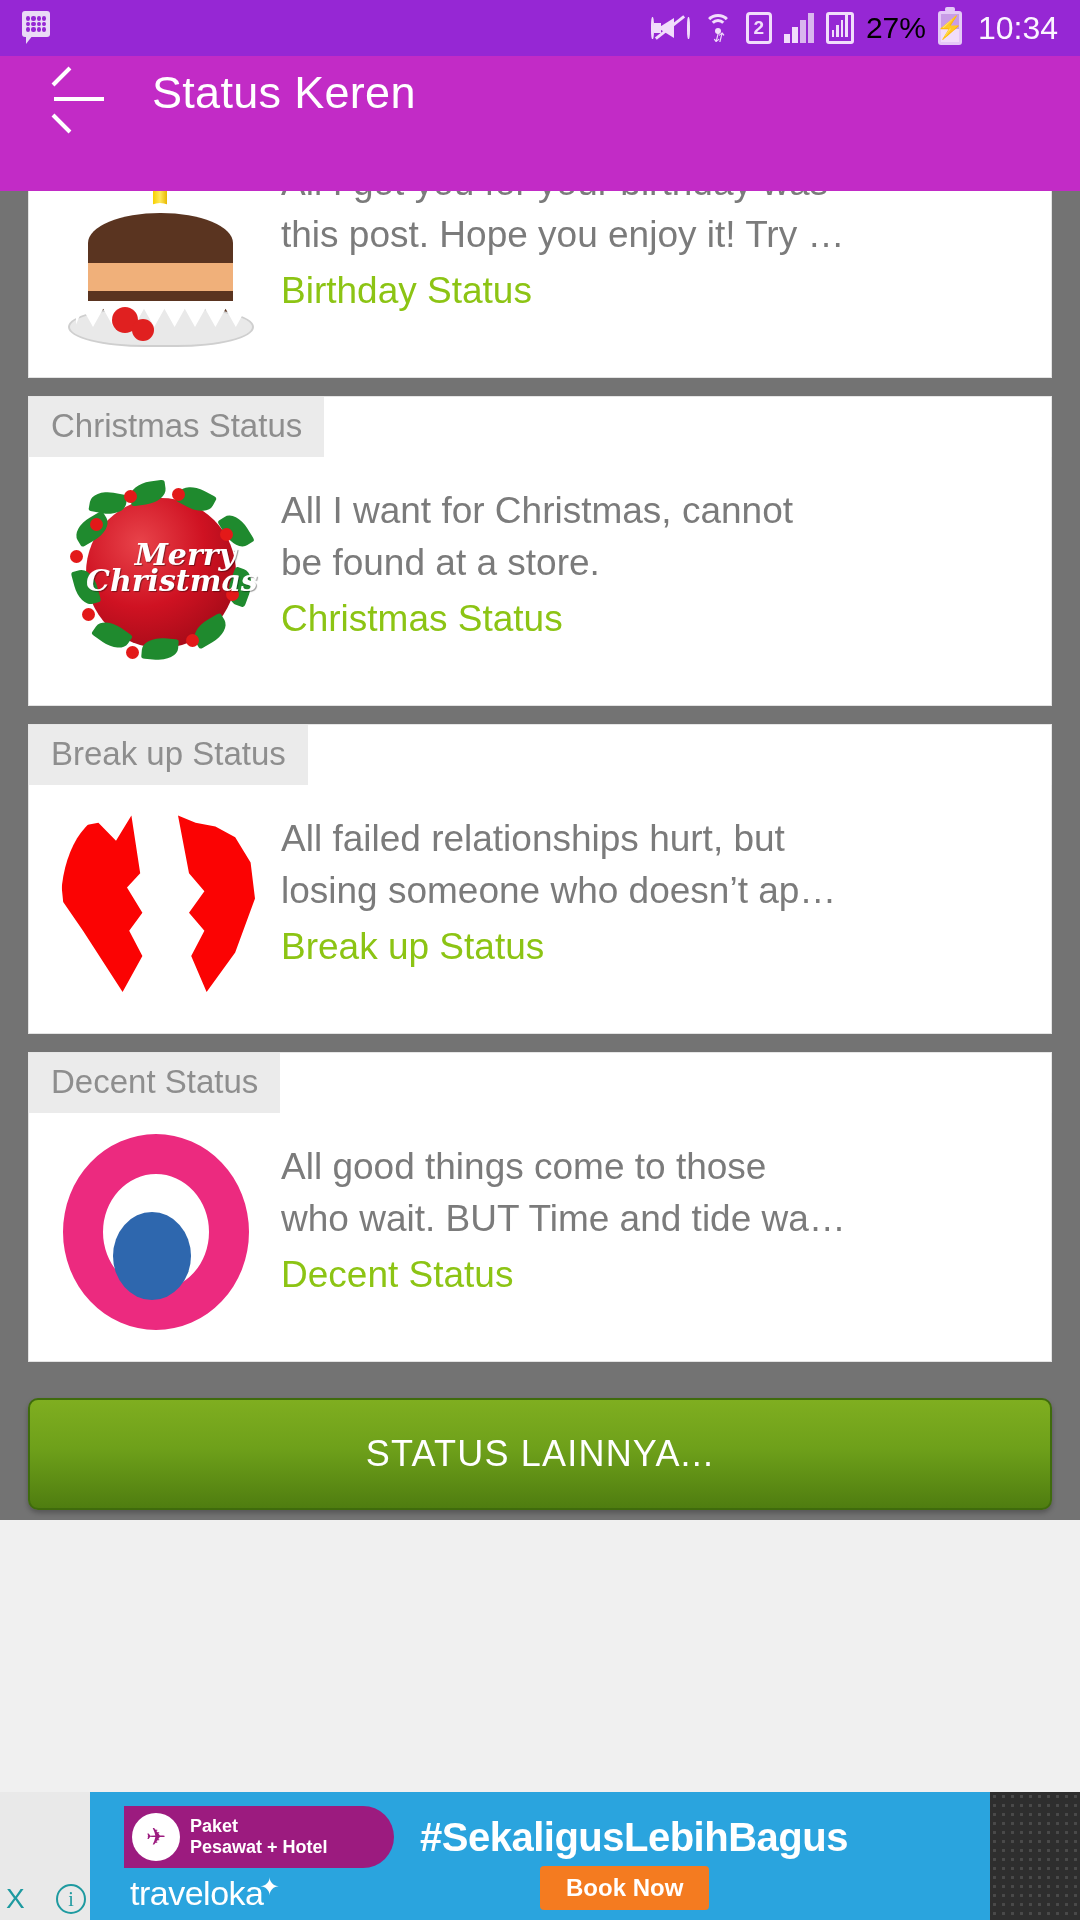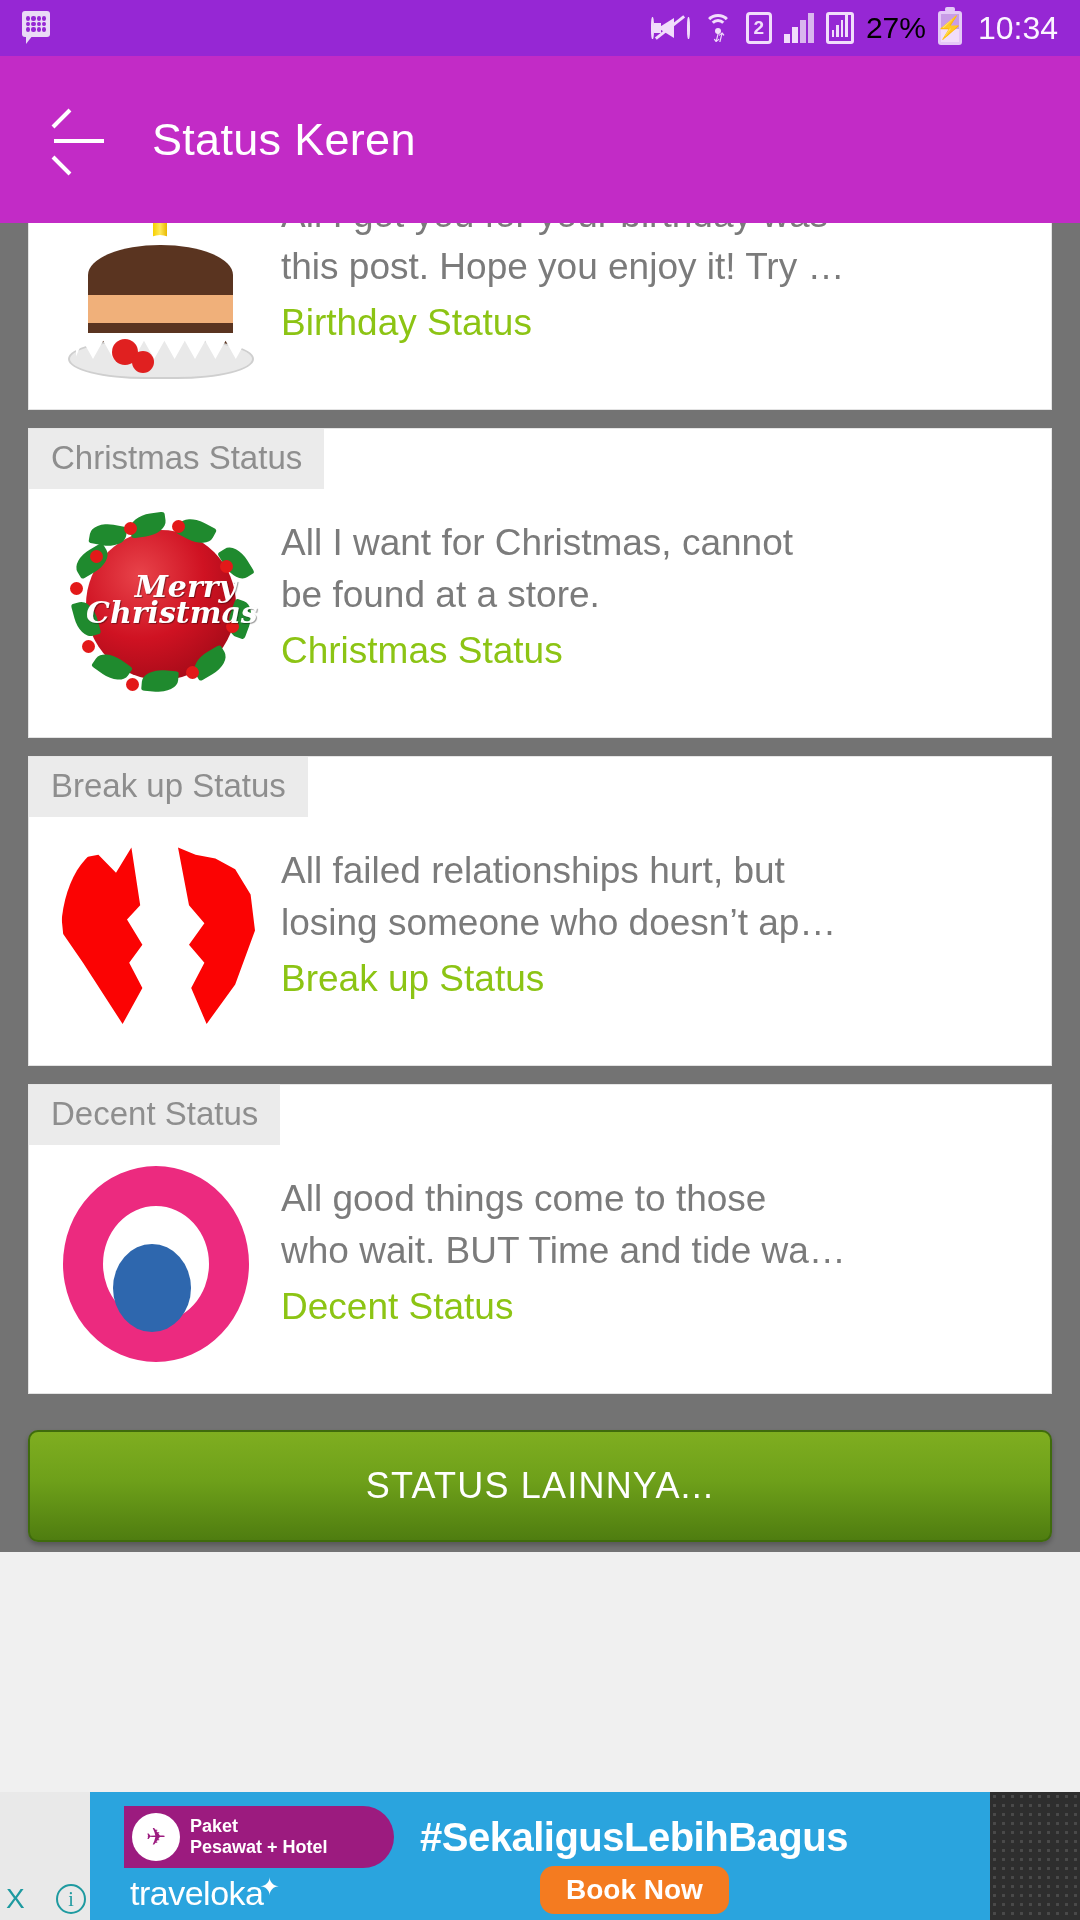--- a/index.html
+++ b/index.html
@@ -118,23 +118,23 @@
   }
   .icon-batt .bolt{
     position:absolute; left:50%; top:50%;
     transform:translate(-50%,-50%);
     font-size:22px; line-height:1; color:#111;
   }
   .sb-time{ font-size:32px; color:#fbf5ff; margin-left:4px; }
 
   
   .appbar{
-    height:167px; background:#c22bc6;
-    display:flex; align-items:center;
-    padding:4px 48px;
+    height:135px; background:#c22bc6;
+    display:flex; 
+    padding:11px 48px;
     position:relative; z-index:5;
   }
   .back-arrow{
     width:62px;height:62px; position:relative; cursor:pointer;
     flex:0 0 auto;
   }
   .back-arrow .stem{
     position:absolute; top:30px; left:6px;
     width:50px; height:4px; background:#fff;
   }
@@ -350,22 +350,22 @@
   }
   .ad-brand .bird{ font-size:24px; margin-left:-4px; position:relative; top:-10px; }
   .ad-right{ flex:1; height:128px; position:relative; }
   .ad-hash{
     position:absolute; left:10px; top:23px;
     color:#fff; font-size:40px; font-weight:bold; letter-spacing:-.5px;
   }
   .ad-book{
     position:absolute; left:130px; top:74px;
     background:#f47b20; color:#fff;
-    font-size:28px; font-weight:bold;
-    padding:8px 26px; border-radius:14px;
+    font-size:24px; font-weight:bold;
+    padding:8px 26px; border-radius:4px;
     cursor:pointer;
   }
 </style>
 </head>
 <body>
 
 <div class="statusbar">
   <div class="sb-left">
     <div class="bbm-icon">
       <div class="body"></div>

